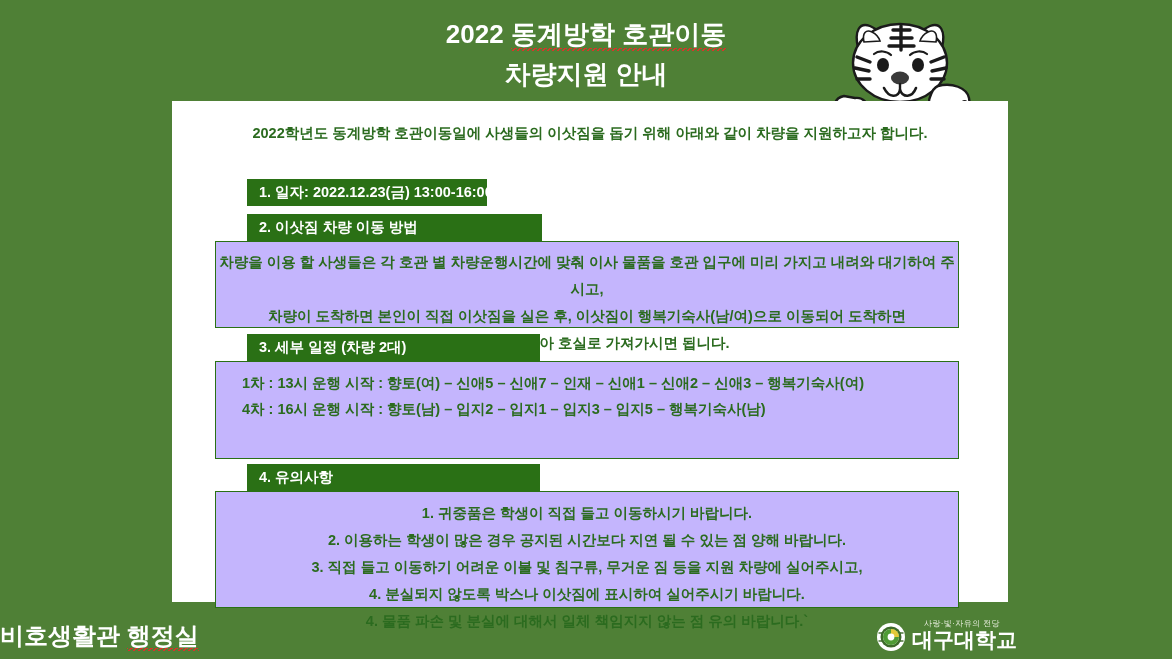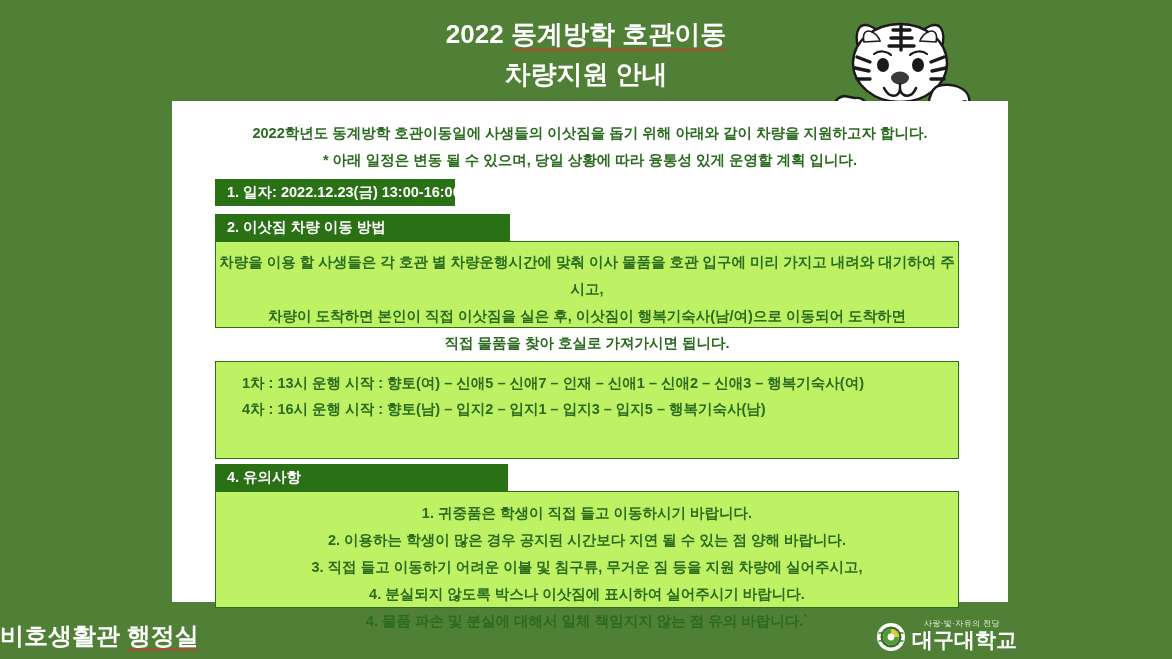--- a/index.html
+++ b/index.html
@@ -39,25 +39,26 @@
     font-size:14.5px;line-height:27px;font-weight:bold;
     padding-top:19px;box-sizing:border-box;
   }
   .intro p{margin:0;}
   
   .sec-head{
     position:absolute;height:27px;background:#2a7015;
     color:#ffffff;font-size:14.5px;font-weight:bold;
     line-height:27px;padding-left:12px;box-sizing:border-box;
     white-space:nowrap;
+    margin-left:32px;
   }
   
   .sec-box{
     position:absolute;border:1.5px solid #2a7015;
-    box-sizing:border-box;background:#bef264;
+    box-sizing:border-box;background:#c4b5fd;
   }
   .box-text{
     color:#2b6b1f;font-size:14.5px;font-weight:bold;line-height:27px;
     text-align:center;
   }
   .box-text p{margin:0;}
   .sched{
     color:#2b6b1f;font-size:14.5px;font-weight:bold;line-height:26px;
     text-align:left;padding-left:26px;padding-top:8px;box-sizing:border-box;
   }
@@ -146,34 +147,34 @@
       <path d="M127 96 C130 94 133 95 134 98"></path>
       <path d="M136 94 C139 92 141 93 142 96"></path>
     </g>
   </svg>
 </div>
 
 <div class="panel">
 
   <div class="intro">
     <p>2022학년도 동계방학 호관이동일에 사생들의 이삿짐을 돕기 위해 아래와 같이 차량을 지원하고자 합니다.</p>
-    <p>* 아래 일정은 변동 될 수 있으며, 당일 상황에 따라 융통성 있게 운영할 계획 입니다.</p>
   </div>
 
   <div class="sec-head" style="left:43px;top:78px;width:240px;">1. 일자: 2022.12.23(금) 13:00-16:00</div>
 
   <div class="sec-head" style="left:43px;top:113px;width:295px;">2. 이삿짐 차량 이동 방법</div>
   <div class="sec-box" style="left:43px;top:140px;width:744px;height:87px;">
     <div class="box-text" style="padding-top:7px;">
       <p>차량을 이용 할 사생들은 각 호관 별 차량운행시간에 맞춰 이사 물품을 호관 입구에 미리 가지고 내려와 대기하여 주시고,</p>
       <p>차량이 도착하면 본인이 직접 이삿짐을 실은 후, 이삿짐이 행복기숙사(남/여)으로 이동되어 도착하면</p>
       <p>직접 물품을 찾아 호실로 가져가시면 됩니다.</p>
     </div>
   </div>
 
+  <div class="sec-head" style="left:43px;top:233px;width:293px;">3. 세부 일정 (차량 2대)</div>
   <div class="sec-box" style="left:43px;top:260px;width:744px;height:98px;">
     <div class="sched">
       <p>1차 : 13시 운행 시작 : 향토(여) – 신애5 – 신애7 – 인재 – 신애1 – 신애2 – 신애3 – 행복기숙사(여)</p>
       <p>4차 : 16시 운행 시작 : 향토(남) – 입지2 – 입지1 – 입지3 – 입지5 – 행복기숙사(남)</p>
     </div>
   </div>
 
   <div class="sec-head" style="left:43px;top:363px;width:293px;">4. 유의사항</div>
   <div class="sec-box" style="left:43px;top:390px;width:744px;height:117px;">
     <div class="notes">

